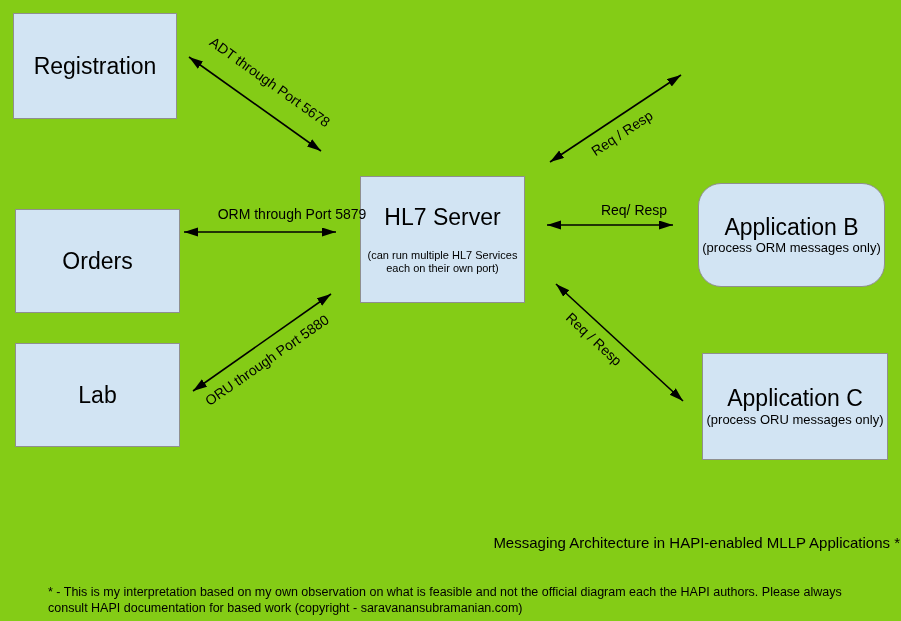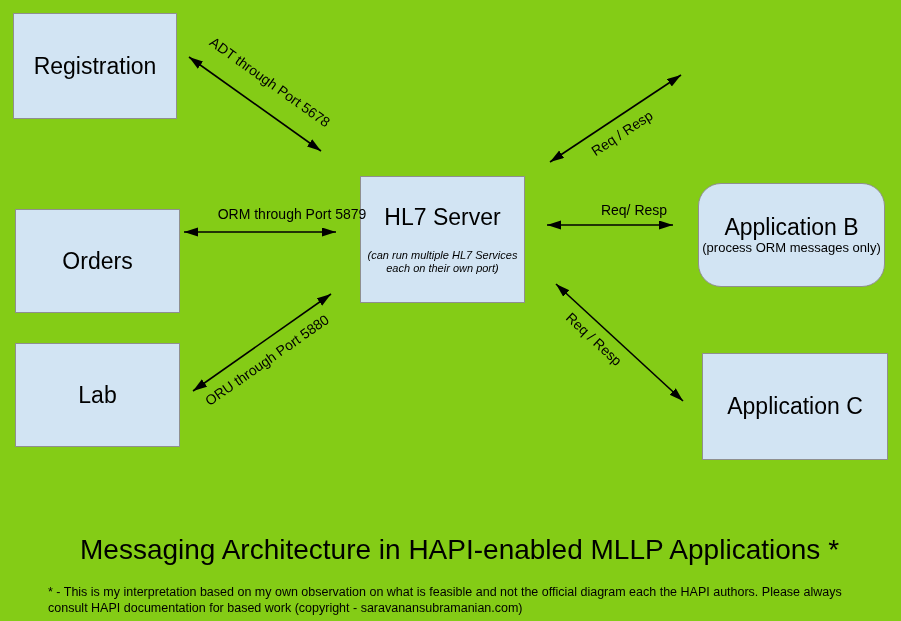--- a/index.html
+++ b/index.html
@@ -40,40 +40,39 @@
   }
   .node-sublabel {
     font-size: 13px;
     line-height: 1.2;
     color: #000000;
   }
   .node-sublabel.small {
     font-size: 11px;
     width: 152px;
     margin-top: 2px;
-    font-style: italic;
   }
   .edge-label {
     position: absolute;
     font-size: 14px;
     white-space: nowrap;
     color: #000000;
   }
   .rot-adt  { transform: translate(-50%,-50%) rotate(35.5deg); }
   .rot-none { transform: translate(-50%,-50%); margin-left: 20px; }
   .rot-oru  { transform: translate(-50%,-50%) rotate(-35deg); }
   .rot-reqa { transform: translate(-50%,-50%) rotate(-33.5deg); }
   .rot-reqc { transform: translate(-50%,-50%) rotate(43deg); }
   #title {
     position: absolute;
     left: 80px;
     top: 534px;
     width: 820px;
-    text-align: left;
-    font-size: 28px;
+    text-align: right;
+    font-size: 15px;
   }
   #footnote {
     position: absolute;
     left: 48px;
     top: 585px;
     width: 835px;
     font-size: 12.5px;
     line-height: 1.25;
   }
 </style>
@@ -114,20 +113,21 @@
   </div>
 
 
   <div class="node" style="left:698px; top:183px; width:187px; height:104px;border-radius:23px;">
     <div class="node-label">Application B</div>
     <div class="node-sublabel">(process ORM messages only)</div>
   </div>
 
   <div class="node" style="left:702px; top:353px; width:186px; height:107px;">
     <div class="node-label">Application C</div>
+    <div class="node-sublabel">(process ORU messages only)</div>
   </div>
 
   <div class="edge-label rot-adt" style="left:270px; top:82px;">ADT through Port 5678</div>
 
   <div class="edge-label rot-none" style="left:272px; top:214px;">ORM through Port 5879</div>
 
   <div class="edge-label rot-oru" style="left:267px; top:360px;">ORU through Port 5880</div>
 
   <div class="edge-label rot-reqa" style="left:622px; top:133px;">Req / Resp</div>
 

